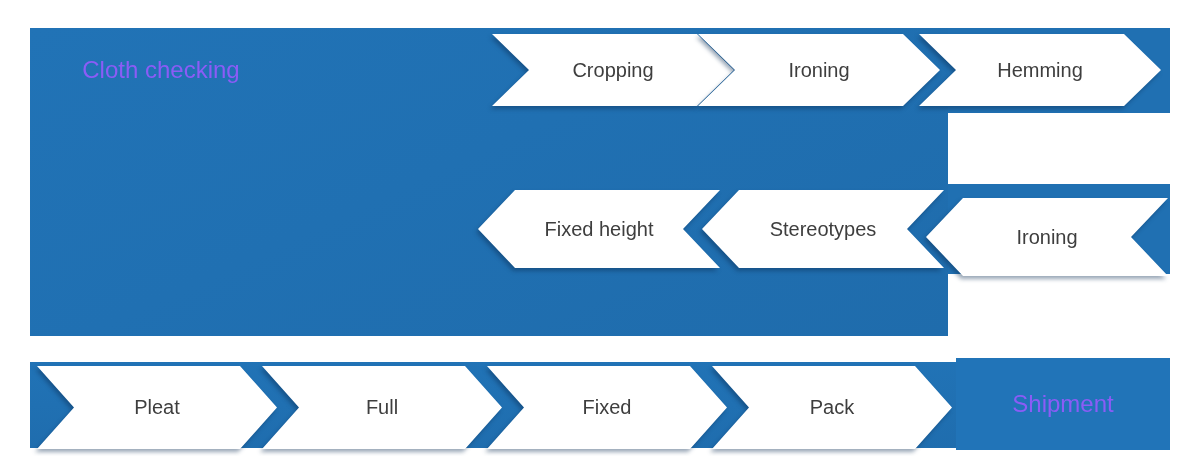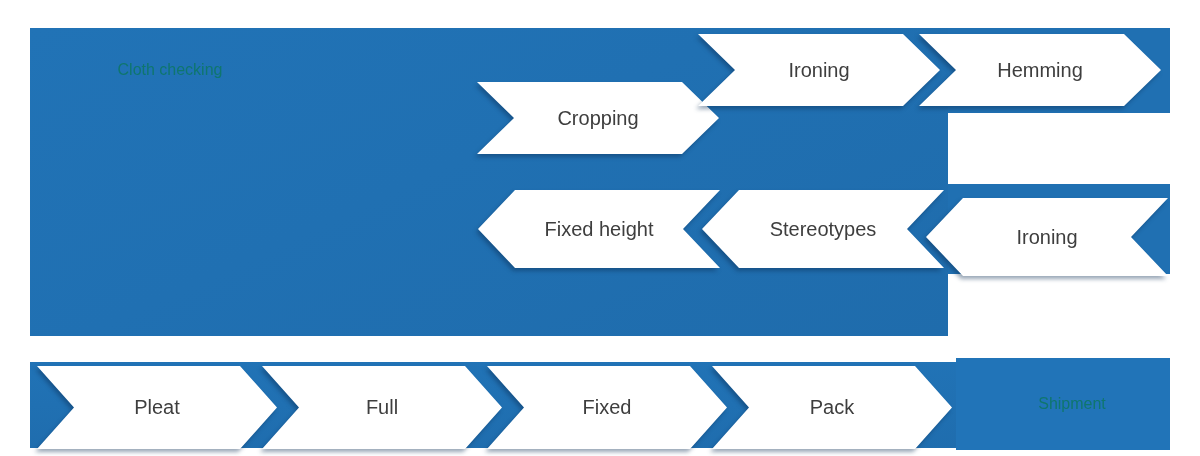--- a/index.html
+++ b/index.html
@@ -35,38 +35,37 @@
     color: #3E3E3E;
     font-size: 20px;
     line-height: 25px;
     white-space: pre-line;
   }
   .chev-right { clip-path: polygon(0 0, calc(100% - 37px) 0, 100% 50%, calc(100% - 37px) 100%, 0 100%, 37px 50%); }
   .chev-left  { clip-path: polygon(37px 0, 100% 0, calc(100% - 37px) 50%, 100% 100%, 37px 100%, 0 50%); }
 
   
   .r1 { top: 34px; height: 72px; width: 242px; }
-  .r1s1 { left: 256px; } .r1s2 { left: 477px; margin-top: 48px; } .r1s3 { left: 698px; } .r1s4 { left: 919px; }
+  .r1s1 { left: 256px; } .r1s2 { left: 492px; } .r1s3 { left: 698px; } .r1s4 { left: 919px; }
 
   
   .r2 { top: 190px; height: 78px; width: 242px; }
   .r2s1 { left: 926px; margin-top: 8px; } .r2s2 { left: 702px; } .r2s3 { left: 478px; } .r2s4 { left: 254px; } .r2s5 { left: 30px; }
 
   
   .r3 { top: 366px; height: 83px; width: 240px; }
   .r3s1 { left: 37px; } .r3s2 { left: 262px; } .r3s3 { left: 487px; } .r3s4 { left: 712px; }
 
   
   .board-label {
     position: absolute;
     display: flex; align-items: center; justify-content: center;
-    color: #0f766e;
-    font-size: 16px;
+    color: #8b5cf6;
+    font-size: 24px;
     text-align: center;
-    margin-left: 9px;
   }
   .label-start    { left: 30px;  top: 34px;  width: 262px; height: 72px; }
   .label-shipment { left: 956px; top: 366px; width: 214px; height: 76px; }
 </style>
 </head>
 <body>
 
 <div class="canvas">
 
   <div class="panel panel-main"></div>

